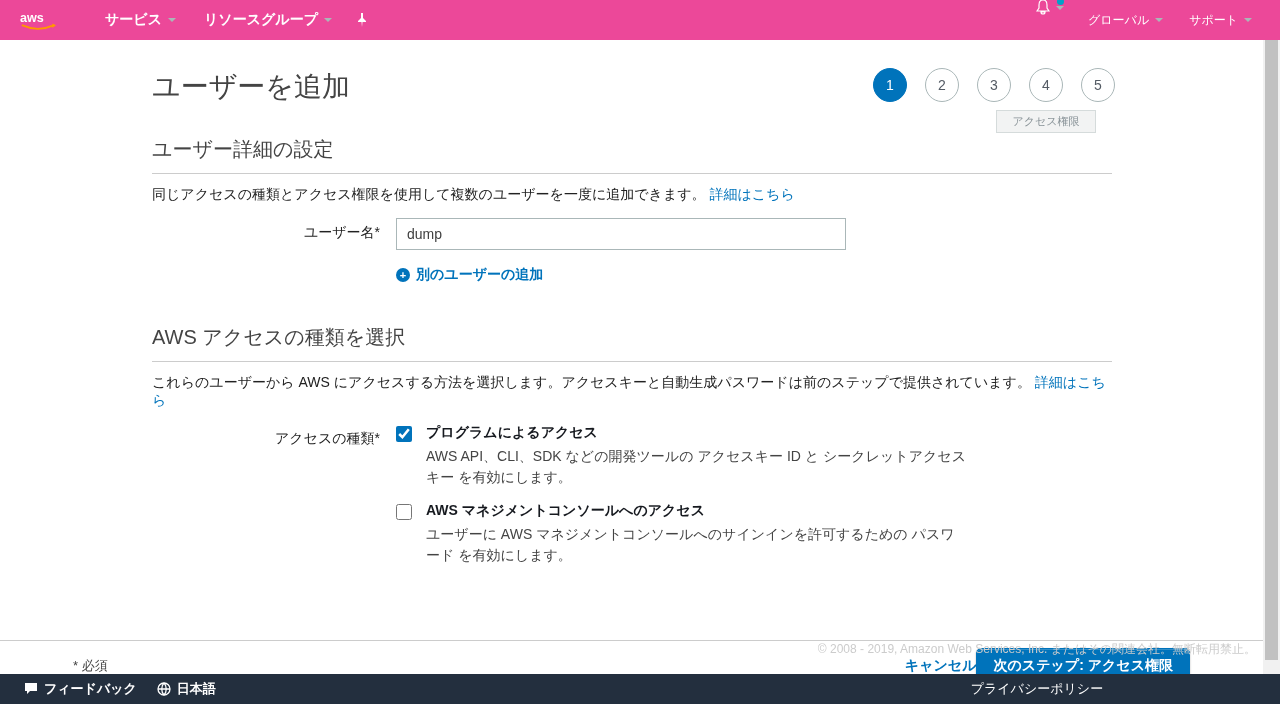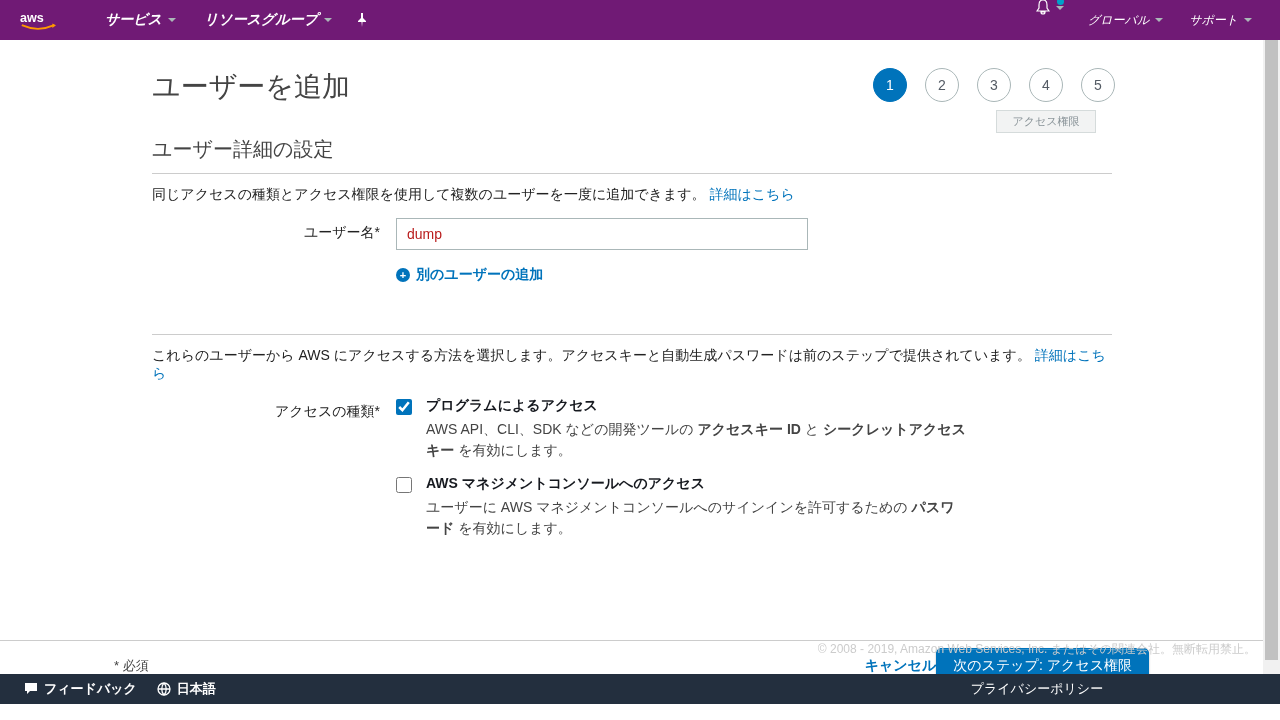--- a/index.html
+++ b/index.html
@@ -1,22 +1,22 @@
 <!DOCTYPE html>
 <html><head>
 <meta charset="utf-8">
 <style>
   * { box-sizing: border-box; margin: 0; padding: 0; }
   body { font-family: "Helvetica Neue", Arial, "Hiragino Kaku Gothic ProN", "Meiryo", sans-serif; font-size: 14px; color: #16191f; }
   .viewport { width: 1280px; height: 720px; position: relative; overflow: hidden; background: #fff; }
 
   
-  .topnav { height: 40px; background: #701a75; color: #fff; display: flex; align-items: center; padding: 0 20px 0 20px; }
+  .topnav { height: 40px; background: #ec4899; color: #fff; display: flex; align-items: center; padding: 0 20px 0 20px; }
   .logo { width: 36px; height: 22px; margin-right: 35px; }
-  .nav-item { display: flex; align-items: center; font-size: 14px; font-weight: bold; padding: 0 14px; height: 40px; cursor: pointer; color: #fff; font-style: italic; }
+  .nav-item { display: flex; align-items: center; font-size: 14px; font-weight: bold; padding: 0 14px; height: 40px; cursor: pointer; color: #fff; }
   .nav-item .caret { margin-left: 6px; }
   .caret { width: 0; height: 0; border-left: 4px solid transparent; border-right: 4px solid transparent; border-top: 4px solid #aab7b8; display: inline-block; }
   .nav-right { margin-left: auto; display: flex; align-items: flex-start; gap: 10px; }
   .nav-right .nav-item { font-size: 12px; font-weight: normal; padding: 0 8px; }
   .bell-wrap { position: relative; display: flex; align-items: center; gap:6px; padding: 0 6px; cursor:pointer; }
   .bell-dot { width: 7px; height: 7px; border-radius: 50%; background: #00a1c9; position: absolute; top: -2px; right: 6px; }
   .pin-icon { font-size: 14px; color:#fff; padding:0 10px; cursor:pointer; }
   .scrollbar { position:absolute; top:40px; right:0; width:17px; height:650px; background:#f1f1f1; }
   .scrollbar-thumb { position:absolute; top:0; right:2px; width:13px; height:620px; background:#c1c1c1; border-radius:0; }
   .inner { width:1264px; }
@@ -25,43 +25,43 @@
   h1.page-title { font-size: 28px; font-weight: 400; color:#444; margin: 8px 0 30px; }
   h2.section-title { font-size: 20px; font-weight: 400; color:#444; }
   .hr { border-top: 1px solid #ccc; margin: 10px 0 12px; }
 
   .desc { font-size: 14px; color:#222; margin-bottom: 14px; }
   .link { color: #0073bb; text-decoration: none; cursor:pointer; }
 
   .form-row { display: flex; align-items: flex-start; margin-bottom: 12px; }
   .form-label { width: 244px; text-align: right; padding-right: 16px; font-size:14px; color:#222; padding-top:6px; }
   .form-control { flex: 1; }
-  input.text-input { width: 412px; height: 32px; border: 1px solid #aab7b8; padding: 6px 10px; font-size:14px; color:#b91c1c; }
+  input.text-input { width: 450px; height: 32px; border: 1px solid #aab7b8; padding: 6px 10px; font-size:14px; color:#404040; }
 
   .add-another { color:#0073bb; font-size:14px; display:flex; align-items:center; gap:6px; cursor:pointer; margin-top:4px; font-weight:bold; }
   .plus-circle { width:14px; height:14px; border-radius:50%; background:#0073bb; color:#fff; display:inline-flex; align-items:center; justify-content:center; font-size:11px; font-weight:bold; }
 
   .checkbox-row { display:flex; align-items:flex-start; gap:14px; margin-bottom:14px; }
   .checkbox-row input[type=checkbox] { width:16px; height:16px; margin-top:2px; cursor:pointer; accent-color:#0073bb; }
   .check-label { font-weight:bold; font-size:14px; }
   .check-desc { font-size:14px; color:#444; margin-top:4px; max-width:540px; line-height:1.5; }
-  .check-desc b { font-weight:bold;text-align:center; }
+  .check-desc b { font-weight:normal;text-align:center; }
 
   
   .stepper { position:absolute; top:68px; right:165px; display:flex; gap:18px; }
   .step { width:34px; height:34px; border-radius:50%; border:1px solid #aab7b8; display:flex; align-items:center; justify-content:center; font-size:14px; color:#545b64; background:#fff; cursor:pointer; }
   .step.active { background:#0073bb; border-color:#0073bb; color:#fff; }
   .step-tooltip { position:absolute; top:110px; right:184px; background:#f2f3f3; border:1px solid #d5dbdb; padding:4px 10px; font-size:11px; color:#879196; width:100px; text-align:center; line-height:1.2; }
 
   
-  .action-bar { position:absolute; left:0; right:17px; bottom:30px; height:50px; border-top:1px solid #ccc; display:flex; align-items:center; padding:0 114px; }
+  .action-bar { position:absolute; left:0; right:17px; bottom:30px; height:50px; border-top:1px solid #ccc; display:flex; align-items:center; padding:0 73px; }
   .required-note { font-size:13px; color:#444; }
   .action-right { margin-left:auto; display:flex; align-items:center; }
   .btn-cancel { color:#0073bb; font-size:14px; font-weight:bold; cursor:pointer; }
-  .btn-primary { background:#0073bb; border:1px solid #0073bb; color:#fff; font-size:14px; font-weight:normal; padding:8px 16px; cursor:pointer; box-shadow: inset 0 1px 0 rgba(255,255,255,0.2), 0 1px 2px rgba(0,0,0,0.3); border-radius:5px; }
+  .btn-primary { background:#0073bb; border:1px solid #0073bb; color:#fff; font-size:14px; font-weight:bold; padding:8px 16px; cursor:pointer; box-shadow: inset 0 1px 0 rgba(255,255,255,0.2), 0 1px 2px rgba(0,0,0,0.3); border-radius:5px; }
 
   
   .footer { position:absolute; left:0; right:0; bottom:16px; height:30px; background:#232f3e; color:#fff; display:flex; align-items:center; font-size:13px; padding:0 24px; }
   .footer-left { display:flex; align-items:center; gap:20px; }
   .footer-item { display:flex; align-items:center; gap:6px; cursor:pointer; font-weight:bold; }
   .footer-right { margin-left:auto; display:flex; align-items:center; gap:22px;flex-direction:column; }
   .footer-copy { color:#ccc; font-size:12px; }
   .footer-link { color:#fff; cursor:pointer; }
 
   svg { display:block; }
@@ -141,20 +141,21 @@
     <div class="form-control">
       <div class="add-another">
         <span class="plus-circle">+</span>
         <span>別のユーザーの追加</span>
       </div>
     </div>
   </div>
 
   <div style="height:28px"></div>
 
+  <h2 class="section-title">AWS アクセスの種類を選択</h2>
   <div class="hr"></div>
   <p class="desc">
     <span>これらのユーザーから AWS にアクセスする方法を選択します。アクセスキーと自動生成パスワードは前のステップで提供されています。</span>
     <a class="link">詳細はこちら</a>
   </p>
 
   <div class="form-row">
     <div class="form-label">アクセスの種類*</div>
     <div class="form-control">
       <div class="checkbox-row">

